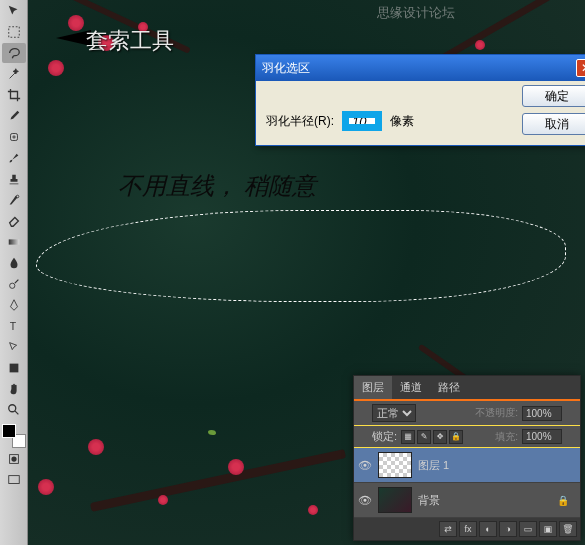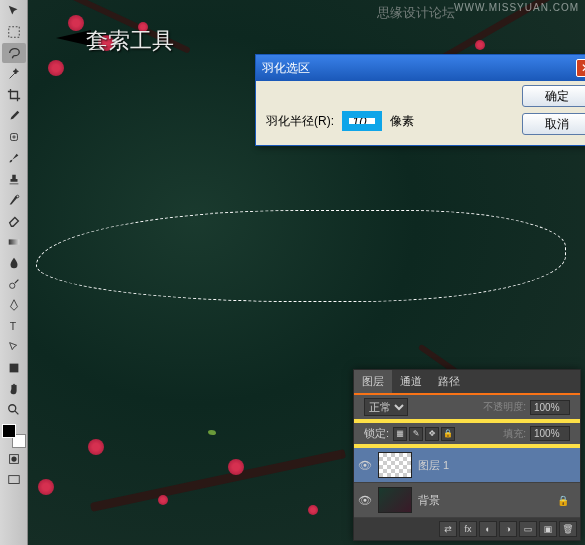--- a/index.html
+++ b/index.html
@@ -42,21 +42,21 @@
 .dlg-input { width: 40px; height: 20px; border: 7px solid #0ea5e9; padding: 1px 3px; font-size: 13px; font-style: italic; }
 .dlg-unit { font-size: 12px; }
 .dlg-buttons { position: absolute; right: 10px; top: 30px; display: flex; flex-direction: column; gap: 6px; }
 .dlg-btn { width: 70px; height: 22px; font-size: 12px; background: linear-gradient(to bottom, #fff, #dde5ee); border: 1px solid #5a7aa8; border-radius: 3px; cursor: pointer; }
 
 
 .layers { position: absolute; right: 4px; bottom: 4px; width: 228px; background: #535353; border: 1px solid #2a2a2a; font-size: 11px; color: #d0d0d0; z-index: 15; box-shadow: 0 0 8px rgba(0,0,0,0.5); }
 .layers-tabs { display: flex; background: #3a3a3a; border-bottom: 2px solid #f97316; }
 .ltab { padding: 4px 8px; cursor: pointer; font-size: 11px; }
 .ltab.active { background: #535353; }
-.layers-row { display: flex; align-items: center; padding: 3px 10px; gap: 4px; border-bottom: 4px solid #fde047; }
+.layers-row { display: flex; align-items: center; padding: 3px 18px; gap: 4px; border-bottom: 1px solid #fde047; }
 .layers-row select { background: #404040; color: #ccc; border: 1px solid #2a2a2a; font-size: 11px; height: 18px; }
 .opacity-lbl { margin-left: auto; font-size: 10px; color: #888; }
 .opacity-val { width: 40px; background: #404040; border: 1px solid #2a2a2a; color: #ccc; font-size: 10px; padding: 1px 3px; }
 .lock-icons { display: flex; gap: 2px; }
 .lock-icon { width: 14px; height: 14px; background: #404040; border: 1px solid #2a2a2a; display: flex; align-items: center; justify-content: center; font-size: 8px; }
 .layer-list { max-height: 90px; overflow-y: auto; }
 .layer-item { display: flex; align-items: center; padding: 4px; border-bottom: 1px solid #404040; gap: 6px; }
 .layer-item.selected { background: #5a7aa8; }
 .eye { width: 14px; height: 14px; display: flex; align-items: center; justify-content: center; }
 .thumb { width: 34px; height: 26px; background: #ccc; border: 1px solid #222; }
@@ -218,22 +218,22 @@
   <div class="flower small" style="left:280px;bottom:30px"></div>
   <div class="flower" style="right:180px;bottom:120px"></div>
   <div class="leaf" style="right:90px;top:95px"></div>
   <div class="leaf" style="right:140px;top:60px"></div>
   <div class="leaf" style="left:180px;bottom:110px"></div>
 
   <div class="marquee" style="left:8px;top:210px;width:530px;height:92px"></div>
 
   <div class="arrow"></div>
   <div class="anno-label" style="left:58px;top:26px">套索工具</div>
-
-  <div class="watermark">WWW.MISSYUAN.COM</div>
+  <div class="anno-dark" style="left:90px;top:170px">不用直线， 稍随意</div>
+
   <div class="watermark2">思缘设计论坛</div>
 </div>
 
 <div class="dialog">
   <div class="dlg-title">
     <span>羽化选区</span>
     <span class="dlg-close">✕</span>
   </div>
   <div class="dlg-body">
     <span class="dlg-label">羽化半径(R):</span>

